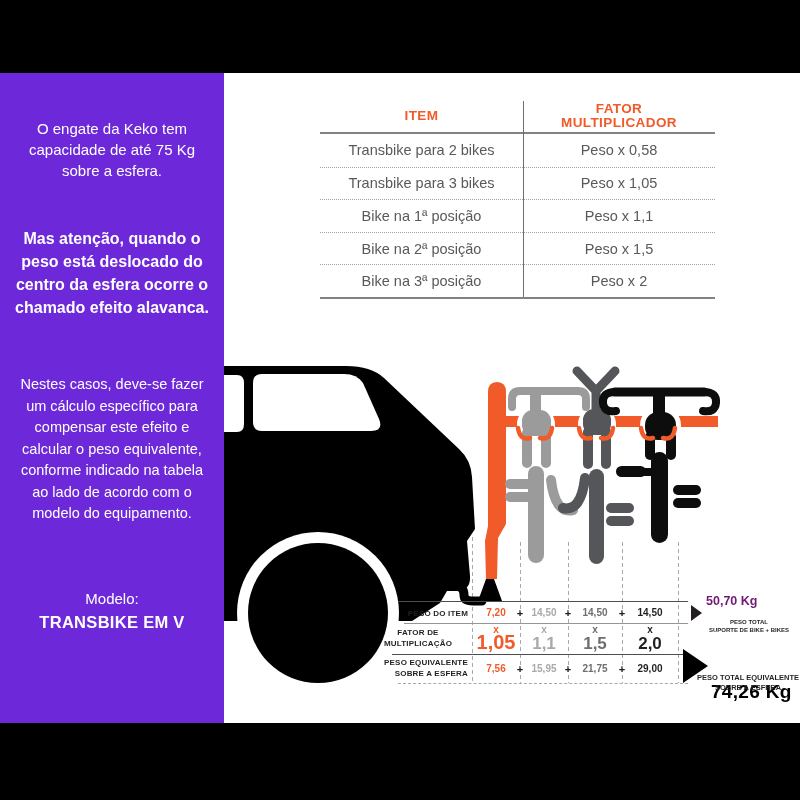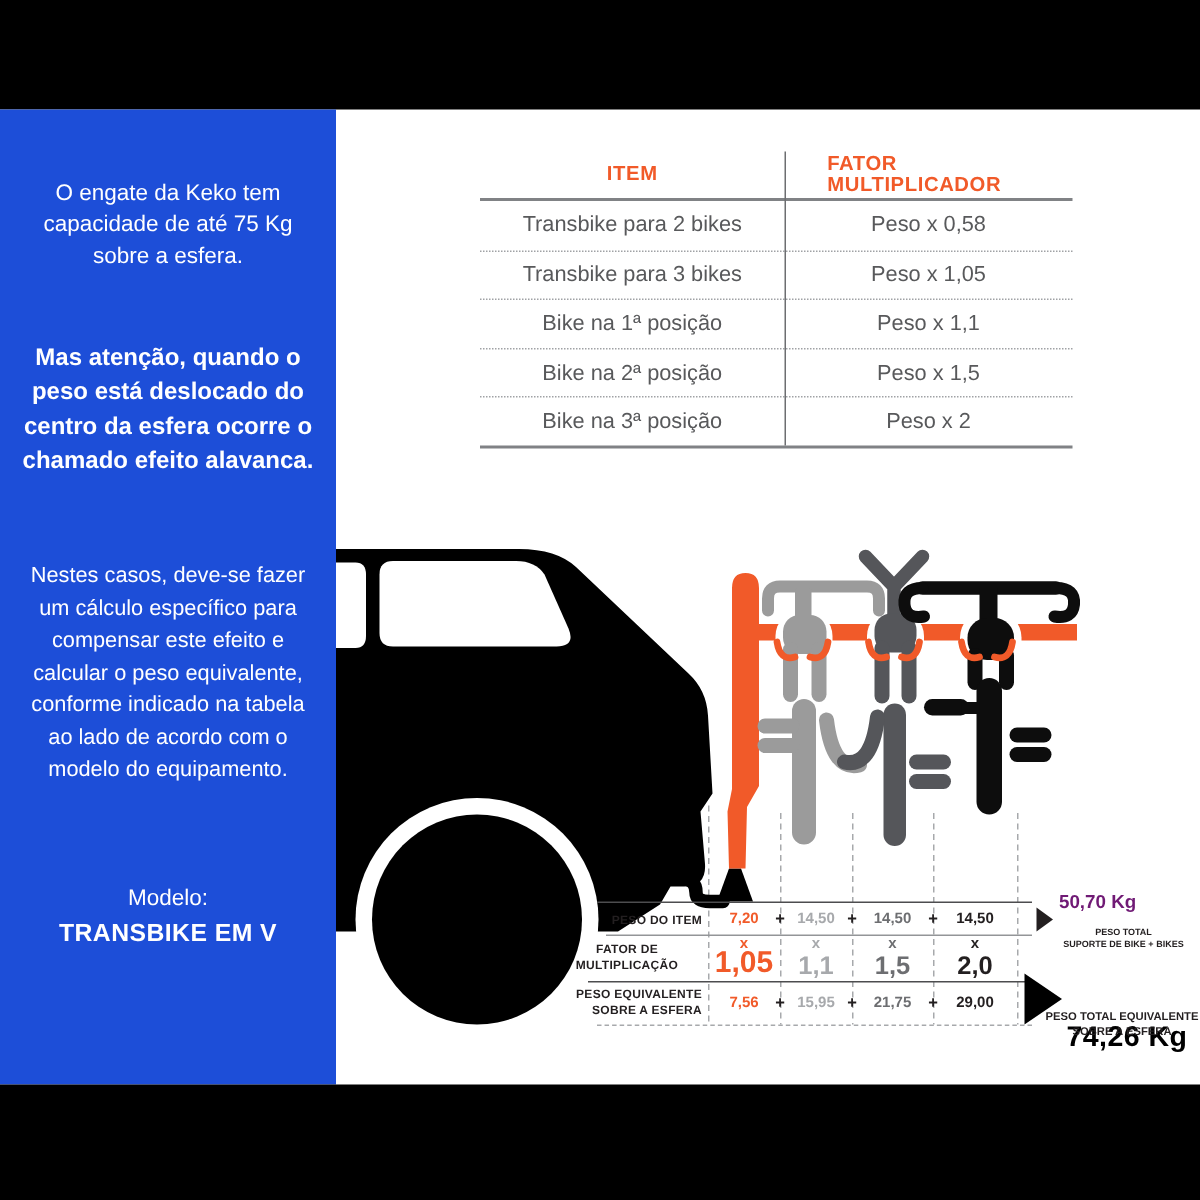--- a/index.html
+++ b/index.html
@@ -4,37 +4,37 @@
 <style>
   * { margin:0; padding:0; box-sizing:border-box; }
   body { background:#fff; font-family:"Liberation Sans", sans-serif; }
   .canvas { position:relative; width:800px; height:800px; background:#ffffff; overflow:hidden; }
 
   .bar-top    { position:absolute; left:0; top:0;   width:800px; height:73px; background:#000; }
   .bar-bottom { position:absolute; left:0; top:723px; width:800px; height:77px; background:#000; }
 
   
   .sidebar { position:absolute; left:0; top:73px; width:224px; height:650px;
-             background:#1d4ed8; color:#fff; }
+             background:#6d28d9; color:#fff; }
   .sidebar p { position:absolute; left:13px; right:13px; text-align:center; }
   .sb-p1 { top:45px;  font-size:15px;   line-height:21px; }
   .sb-p2 { top:154px; font-size:16px;   line-height:23px; font-weight:bold; }
   .sb-p3 { top:301px; font-size:14.5px; line-height:21.5px; }
   .sb-model { position:absolute; left:10px; right:10px; top:517px; text-align:center; }
   .sb-model-label { font-size:15px; }
   .sb-model-name  { font-size:16.5px; font-weight:bold; margin-top:6px; letter-spacing:.3px; }
 
   
   .ftable { position:absolute; left:320px; top:99px; width:395px;
             border-bottom:2px solid #808285; }
   .ft-vline { position:absolute; left:203px; top:2px; bottom:0; width:1px; background:#6D6E71; }
   .ft-head { display:flex; align-items:center; height:35px; border-bottom:2px solid #808285;
              color:#F15A29; font-weight:bold; font-size:13.5px; letter-spacing:.4px; }
   .fth-item   { width:203px; text-align:center; }
-  .fth-factor { width:192px; display:flex; justify-content:center; }
+  .fth-factor { width:192px; text-align:center; display:flex; justify-content:center; }
   .fth-factor span { display:inline-block; width:135px; line-height:14px; }
   .frow { display:flex; align-items:center; height:32.6px; color:#58595B; font-size:14.5px; }
   .frow + .frow { border-top:1px dotted #A0A2A5; }
   .fc-item   { width:203px; text-align:center; }
   .fc-factor { width:192px; text-align:center; }
 
   .exemplo { position:absolute; left:320px; top:322px; width:395px; text-align:center;
              color:#F15A29; font-weight:bold; font-size:15px; letter-spacing:.6px; }
 
   

